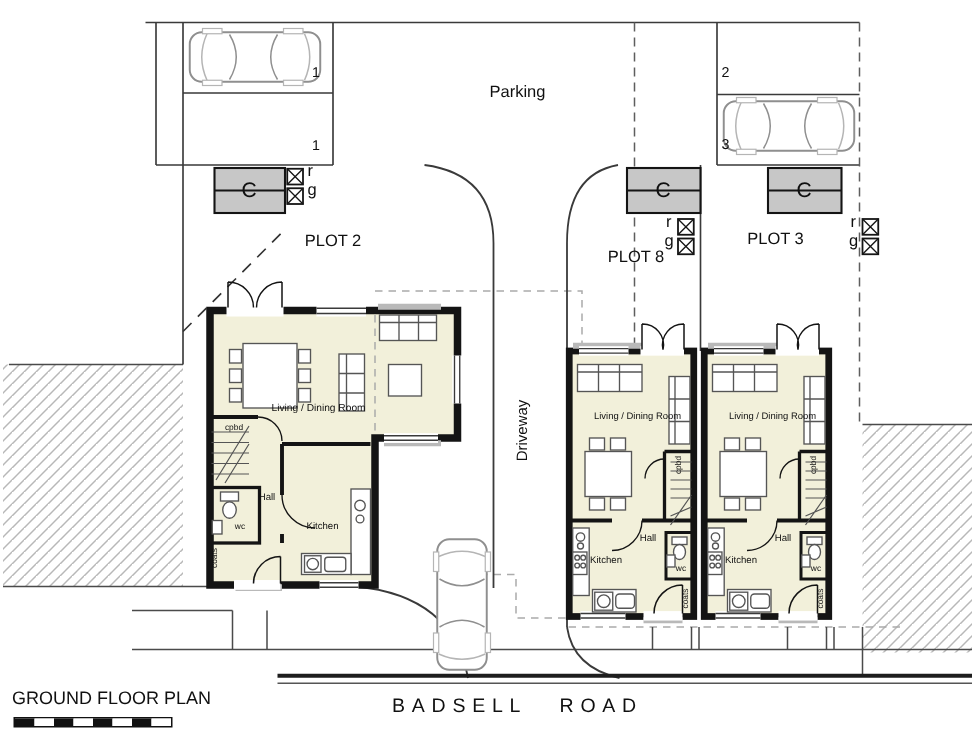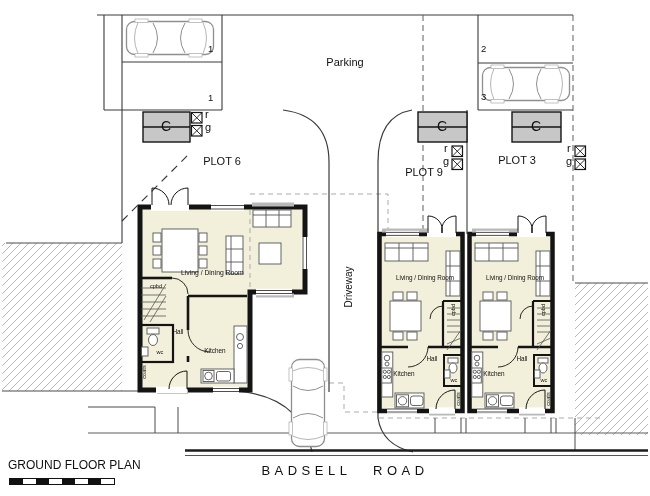--- a/index.html
+++ b/index.html
@@ -250,22 +250,22 @@
 
   <use href="#terrace-unit" x="90"></use>
 </svg>
 
 <div class="lbl f11 c" style="left:345px;top:62px">Parking</div>
 <div class="lbl f9" style="left:208px;top:44px">1</div>
 <div class="lbl f9" style="left:208px;top:93px">1</div>
 <div class="lbl f9" style="left:481px;top:44px">2</div>
 <div class="lbl f9" style="left:481px;top:92px">3</div>
 
-<div class="lbl f11 c" style="left:222px;top:161px">PLOT 6</div>
-<div class="lbl f11 c" style="left:424px;top:172px">PLOT 9</div>
+<div class="lbl f11 c" style="left:222px;top:161px">PLOT 2</div>
+<div class="lbl f11 c" style="left:424px;top:172px">PLOT 8</div>
 <div class="lbl f11 c" style="left:517px;top:160px">PLOT 3</div>
 
 <div class="lbl fc c" style="left:166px;top:127px">C</div>
 <div class="lbl fc c" style="left:442px;top:127px">C</div>
 <div class="lbl fc c" style="left:536px;top:127px">C</div>
 
 <div class="lbl f11" style="left:205px;top:108px">r</div>
 <div class="lbl f11" style="left:205px;top:121px">g</div>
 <div class="lbl f11" style="left:444px;top:142px">r</div>
 <div class="lbl f11" style="left:443px;top:155px">g</div>

